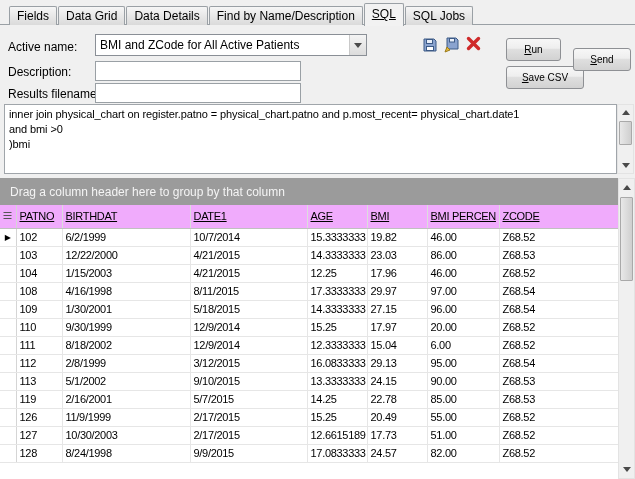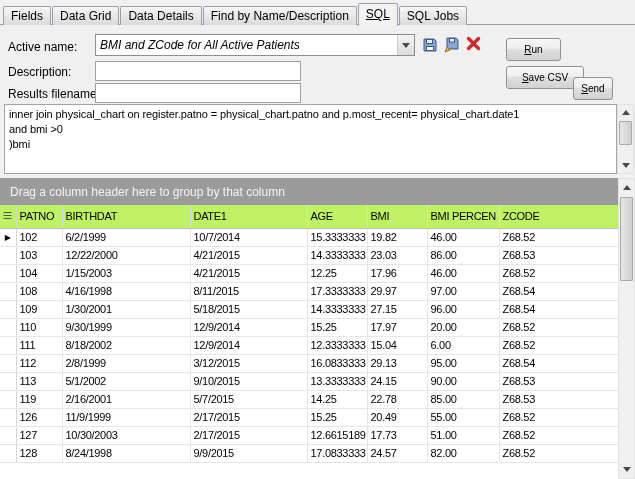--- a/index.html
+++ b/index.html
@@ -4,33 +4,33 @@
 <style>
   * { margin:0; padding:0; box-sizing:border-box; }
   html,body { background:#e8e8e8; }
   .app {
     position:relative; width:635px; height:479px; overflow:hidden;
     background:#f0f0f0; font-family:"Liberation Sans",sans-serif; font-size:12px; color:#000;
     cursor:default;
   }
   
   .tabbar { position:absolute; top:2px; left:0; width:100%; height:23px;
-            display:flex; align-items:flex-end; padding-left:3px; }
+            display:flex; align-items:flex-end; padding-left:9px; }
   .tabbar::after { content:""; position:absolute; left:0; right:0; bottom:0;
                    border-bottom:1px solid #9aa0a5; }
   .tab { position:relative; z-index:1; height:19px; line-height:18px; padding:0 7px;
          background:linear-gradient(#f6f6f6,#e9e9e9 45%,#dadada);
          border:1px solid #9aa0a5; border-bottom:none; border-radius:2px 2px 0 0;
          margin-right:1px; white-space:nowrap; }
   .tab.active { z-index:3; height:23px; line-height:21px; background:#f2f2f2;
                 margin-bottom:-1px; text-decoration:underline; }
   
   .lbl { position:absolute; white-space:nowrap; }
-  .combo { position:absolute; left:95px; top:34px; width:320px; height:22px;
-           background:#fff; border:1px solid #8a8f96; display:flex; align-items:center;font-style:italic; }
+  .combo { position:absolute; left:95px; top:34px; width:272px; height:22px;
+           background:#fff; border:1px solid #8a8f96; display:flex; align-items:center; }
   .combo .txt { flex:1; padding:0 4px; white-space:nowrap; overflow:hidden; }
   .combo .dd { width:17px; align-self:stretch; display:flex; align-items:center; justify-content:center;
                background:linear-gradient(#f4f4f4,#dcdcdc); border-left:1px solid #c9c9c9; }
   .tri-down { width:0; height:0; border-left:4px solid transparent; border-right:4px solid transparent;
               border-top:5px solid #4a4a4a; }
   .tri-up   { width:0; height:0; border-left:4px solid transparent; border-right:4px solid transparent;
               border-bottom:5px solid #4a4a4a; }
   .tbox { position:absolute; left:95px; width:206px; height:20px; background:#fff;
           border:1px solid #9aa0a5; font:12px "Liberation Sans",sans-serif; padding:0 4px; }
   .iconbtn { position:absolute; width:20px; height:20px; background:transparent; border:none;
@@ -54,22 +54,22 @@
                border:1px solid #a9a9a9; border-radius:1px; }
   
   .groupbar { position:absolute; left:0; top:178px; width:618px; height:27px;
               background:#9b9b9b; color:#f4f4f4; display:flex; align-items:center;
               padding-left:10px; }
   
   .grid { position:absolute; left:0; top:205px; width:618px; height:274px;
           background:#fff; overflow:hidden; font-size:11px; letter-spacing:-0.3px; }
   .grid table { border-collapse:collapse; table-layout:fixed; width:618px; }
   .grid th { height:23px; font-weight:normal; text-align:left; padding:0 2px 0 3px;
-             background:#bef264; border-right:1px solid #dcdcdc; border-bottom:1px solid #c0c0c0;
-             overflow:hidden; white-space:nowrap; }
+             background:#f0abfc; border-right:1px solid #dcdcdc; border-bottom:1px solid #c0c0c0;
+             overflow:hidden; white-space:nowrap;text-decoration:underline; }
   .grid td { height:18px; padding:0 2px 0 3px; border-right:1px solid #e6e6e6;
              border-bottom:1px solid #e6e6e6; overflow:hidden; white-space:nowrap; }
   .grid td.ind, .grid th.ind { text-align:center; padding:0; font-size:8px;
              border-right:1px solid #d5d5d5; }
 </style>
 </head>
 <body>
 
 <div class="app">
 
@@ -119,21 +119,21 @@
   <div class="btn" style="left:506px; top:38px; width:55px; height:23px;">
     <span>Run</span>
   </div>
 
   <span class="lbl" style="left:8px; top:65px;">Description:</span>
   <input class="tbox" style="top: 61px;" value="">
 
   <div class="btn" style="left:506px; top:66px; width:78px; height:23px;">
     <span>Save CSV</span>
   </div>
-  <div class="btn" style="left:573px; top:77px; width:40px; height:23px;">
+  <div class="btn" style="left:573px; top:48px; width:58px; height:23px;">
     <span>Send</span>
   </div>
 
   <span class="lbl" style="left:8px; top:87px;">Results filename:</span>
   <input class="tbox" style="top: 83px;" value="">
 
   <div class="memo">
     <div>inner join physical_chart on register.patno = physical_chart.patno and p.most_recent= physical_chart.date1</div>
     <div>and bmi &gt;0</div>
     <div>)bmi</div>

